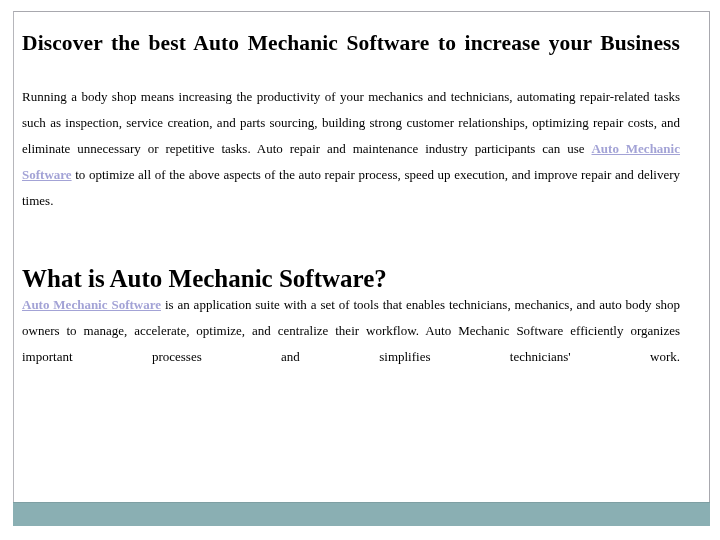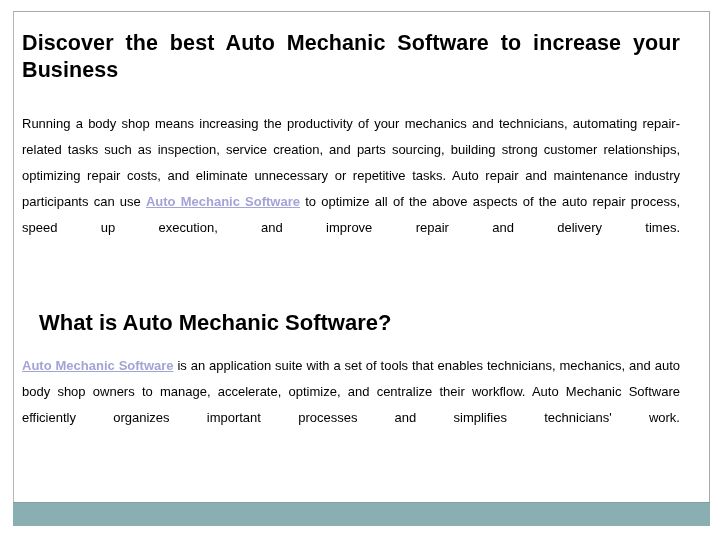--- a/index.html
+++ b/index.html
@@ -6,21 +6,21 @@
     margin: 0;
     padding: 0;
     background: #ffffff;
   }
   #slide {
     position: relative;
     width: 720px;
     height: 540px;
     background: #ffffff;
     overflow: hidden;
-    font-family: Liberation Sans, sans-serif;
+    font-family: Liberation Serif, serif;
   }
   
   #page-frame {
     position: absolute;
     left: 13px;
     top: 11px;
     width: 697px;
     height: 491px;
     background: #ffffff;
     border-top: 1px solid #a8a8ae;
@@ -41,24 +41,24 @@
   .heading {
     font-size: 21.5px;
     font-weight: bold;
     line-height: 27px;
     letter-spacing: 0.1px;
     margin: 0;
     text-align: justify;
     text-justify: inter-word;
   }
   .heading-2 {
-    font-size: 22px;
+    font-size: 25px;
     font-weight: bold;
     line-height: 26px;
-    margin: 17px;
+    margin: 0;
     text-align: left;
   }
   .body-par {
     font-size: 13px;
     line-height: 26px;
     margin: 0;
     text-align: justify;
     text-justify: inter-word;
   }
   

